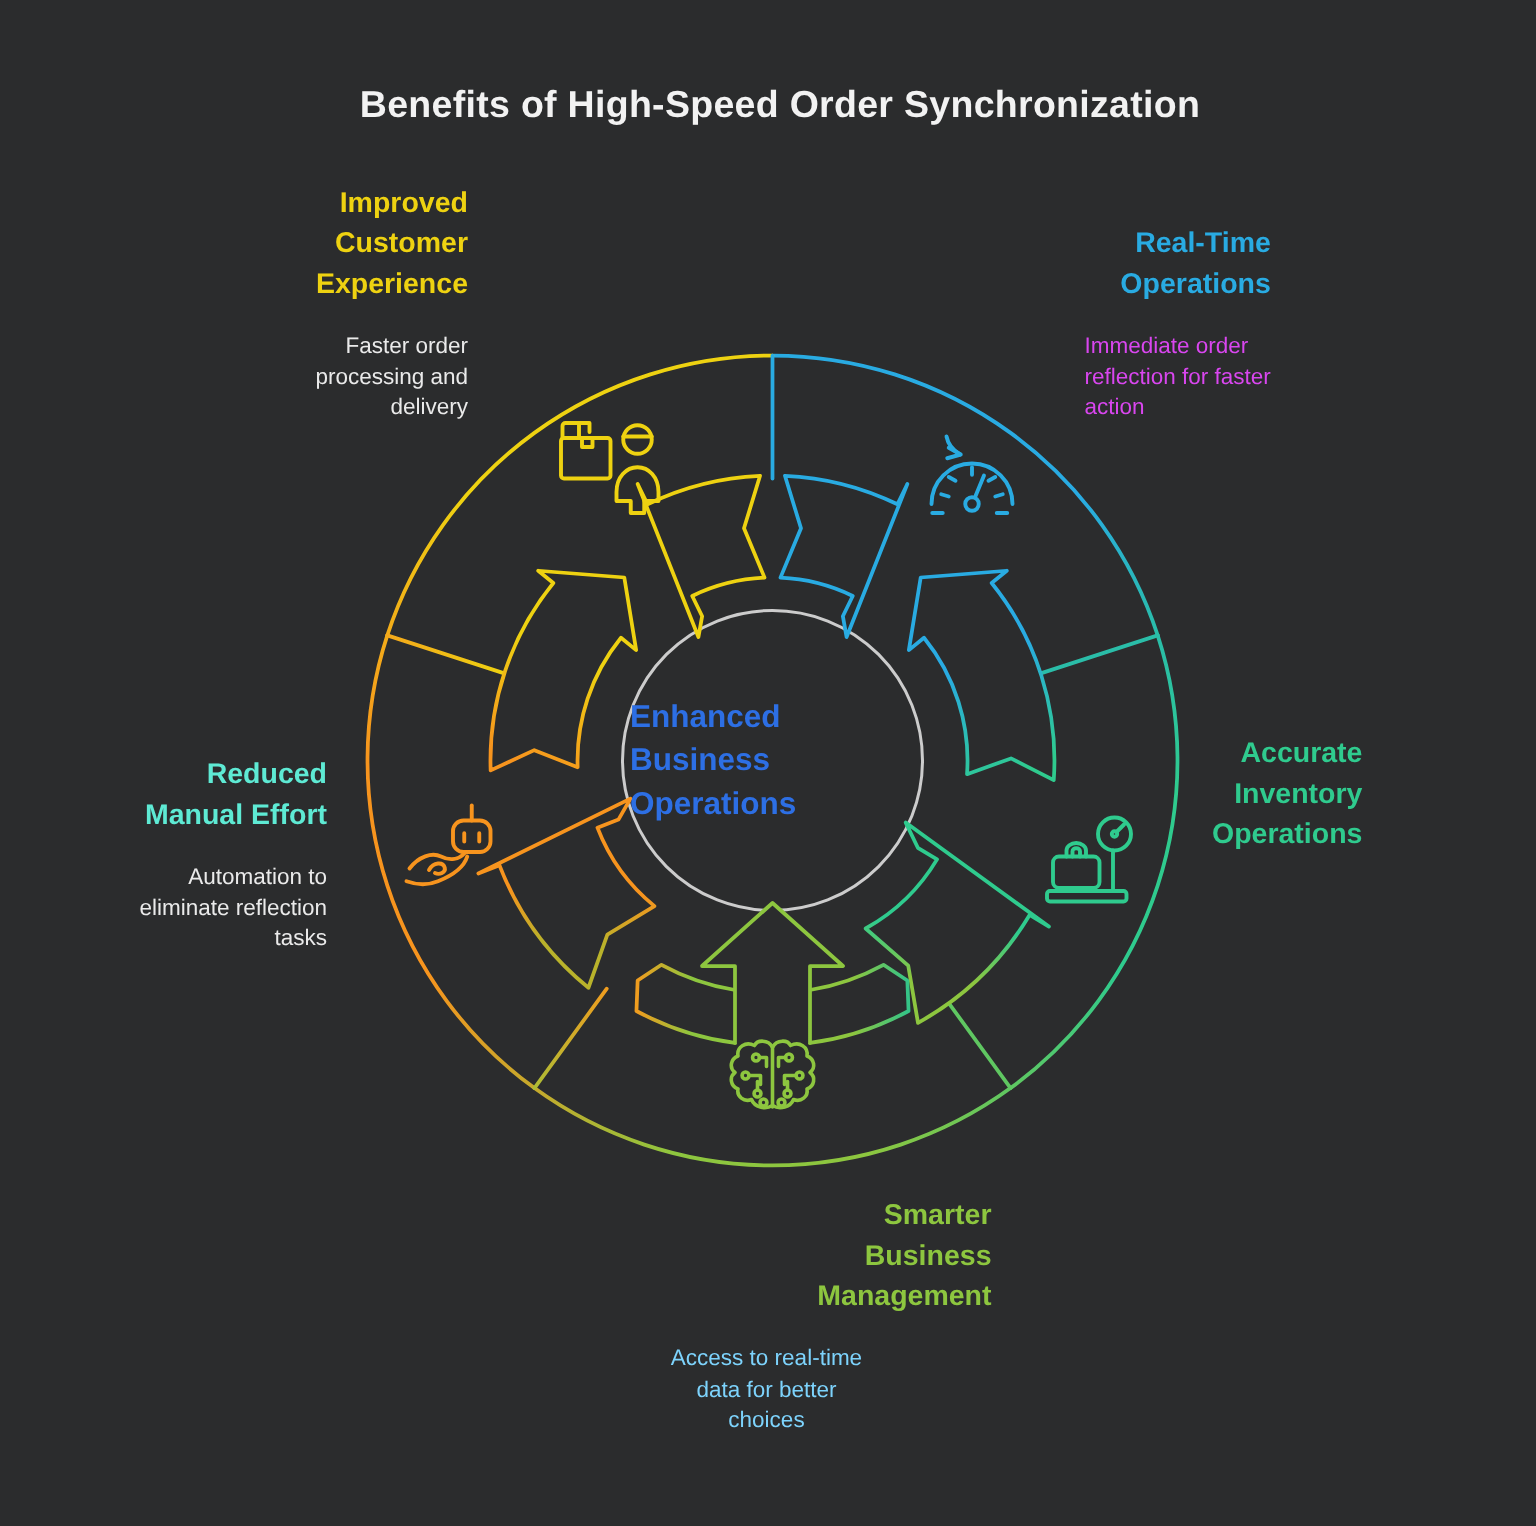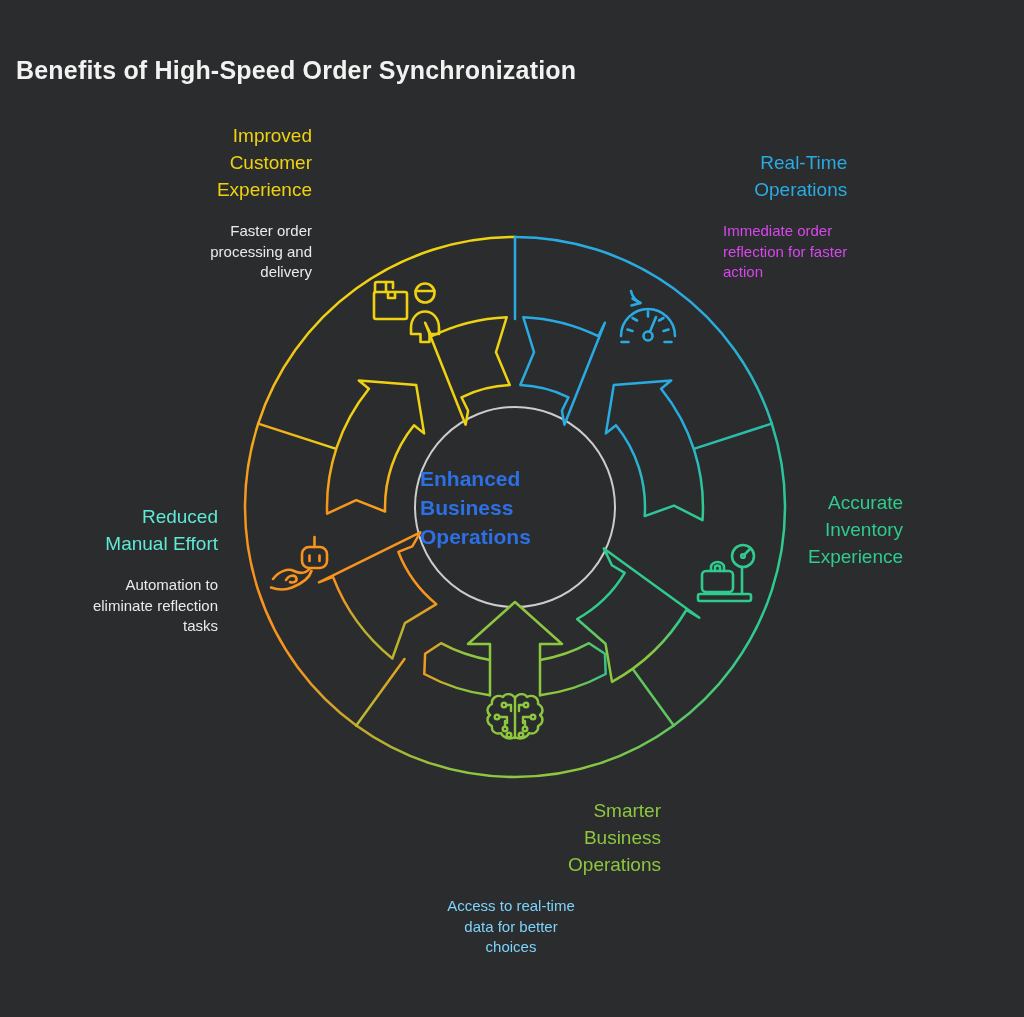--- a/index.html
+++ b/index.html
@@ -1,21 +1,21 @@
 <!DOCTYPE html>
 <html><head>
 <meta charset="utf-8">
 <style>
   html,body{margin:0;padding:0;background:#2b2c2d;}
   #page{position:relative;width:1024px;height:1017px;background:#2b2c2d;overflow:hidden;
         font-family:"Liberation Sans","DejaVu Sans",sans-serif;}
-  #title{position:absolute;left:0;right:0;top:56px;
+  #title{position:absolute;left:0;right:0;top:56px;text-align:center;
          font-size:25px;font-weight:bold;letter-spacing:.2px;padding-left:16px;}
   .label{position:absolute;}
-  .label h2{margin:0 0 18px 0;font-size:19px;font-weight:normal;line-height:27px;white-space:pre-line;text-align:right;}
+  .label h2{margin:0 0 18px 0;font-size:19px;font-weight:bold;line-height:27px;white-space:pre-line;text-align:right;}
   .label p{margin:0;font-size:15px;line-height:20.5px;white-space:pre-line;}
   .seg-0{right:712px;top:122px;text-align:right;}
   .seg-1{left:710px;top:149px;text-align:left;margin-left:13px;}
   .seg-2{left:808px;top:489px;text-align:left;}
   .seg-3{left:361px;top:797px;width:300px;text-align:center;}
   .seg-4{right:806px;top:503px;text-align:right;}
   #center-label{position:absolute;left:515px;top:507px;transform:translate(-50%,-50%);
                 width:190px;text-align:left;font-size:21px;font-weight:bold;line-height:29px;
                 white-space:pre-line;}
   #wheel{position:absolute;left:235px;top:227px;}
@@ -204,26 +204,26 @@
   <div class="label seg-1">
     <h2 style="color: rgb(41, 171, 226);">Real-Time
 Operations</h2>
     <p style="color: #d946ef;">Immediate order
 reflection for faster
 action</p>
   </div>
   <div class="label seg-2">
     <h2 style="color: rgb(47, 203, 142);">Accurate
 Inventory
-Experience</h2>
+Operations</h2>
   </div>
   <div class="label seg-3">
     <h2 style="color: rgb(141, 198, 63);">Smarter
 Business
-Operations</h2>
+Management</h2>
     <p style="color: #7dd3fc;">Access to real-time
 data for better
 choices</p>
   </div>
   <div class="label seg-4">
     <h2 style="color: #5eead4;">Reduced
 Manual Effort</h2>
     <p style="color: rgb(234, 234, 234);">Automation to
 eliminate reflection
 tasks</p>

